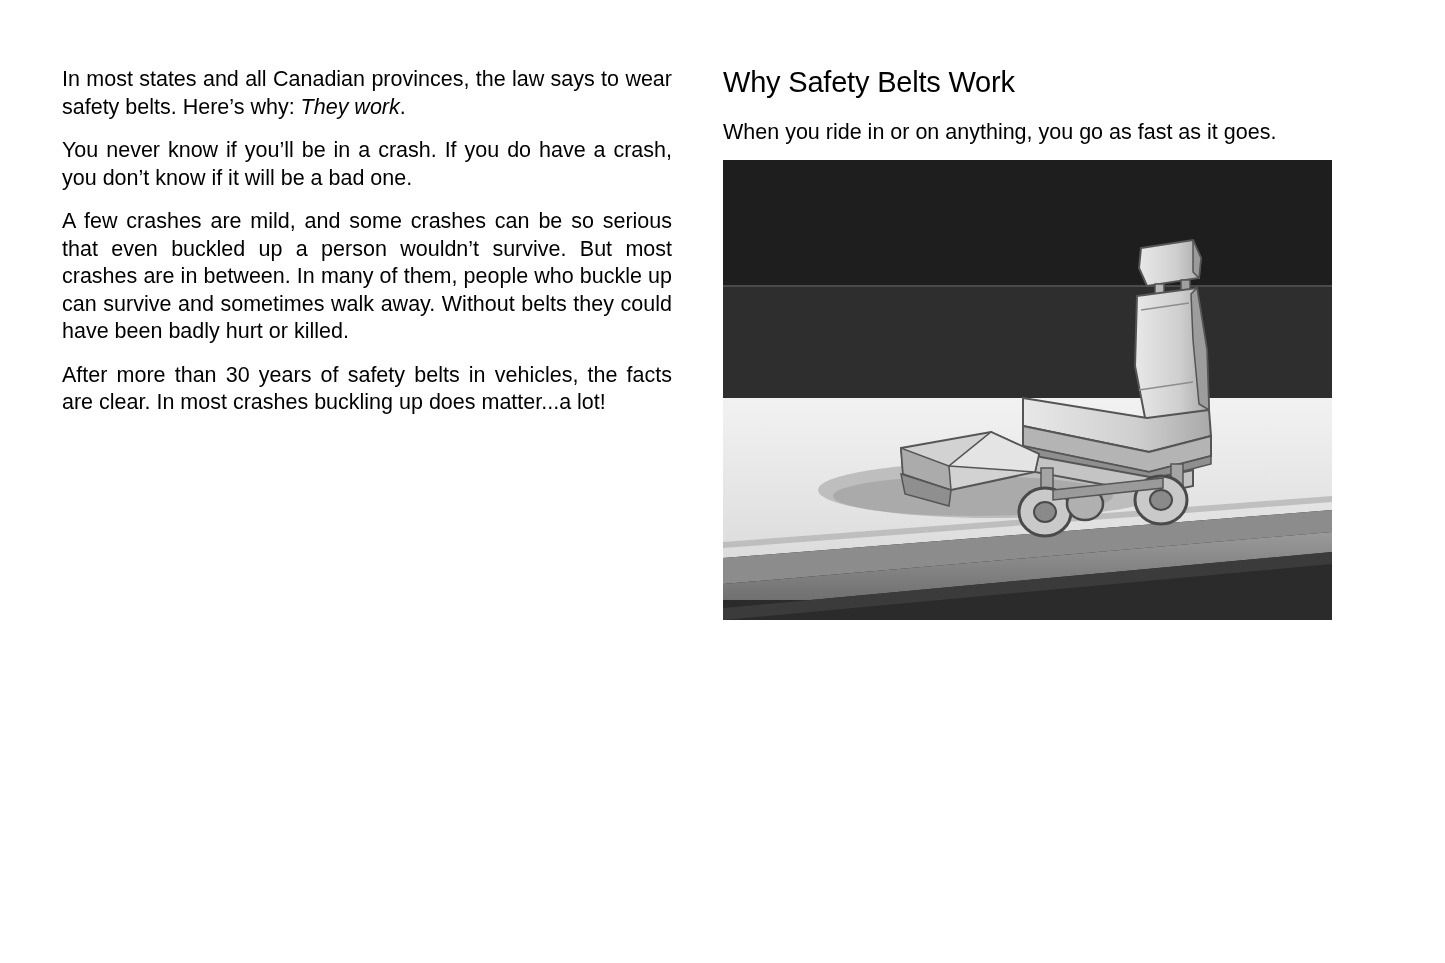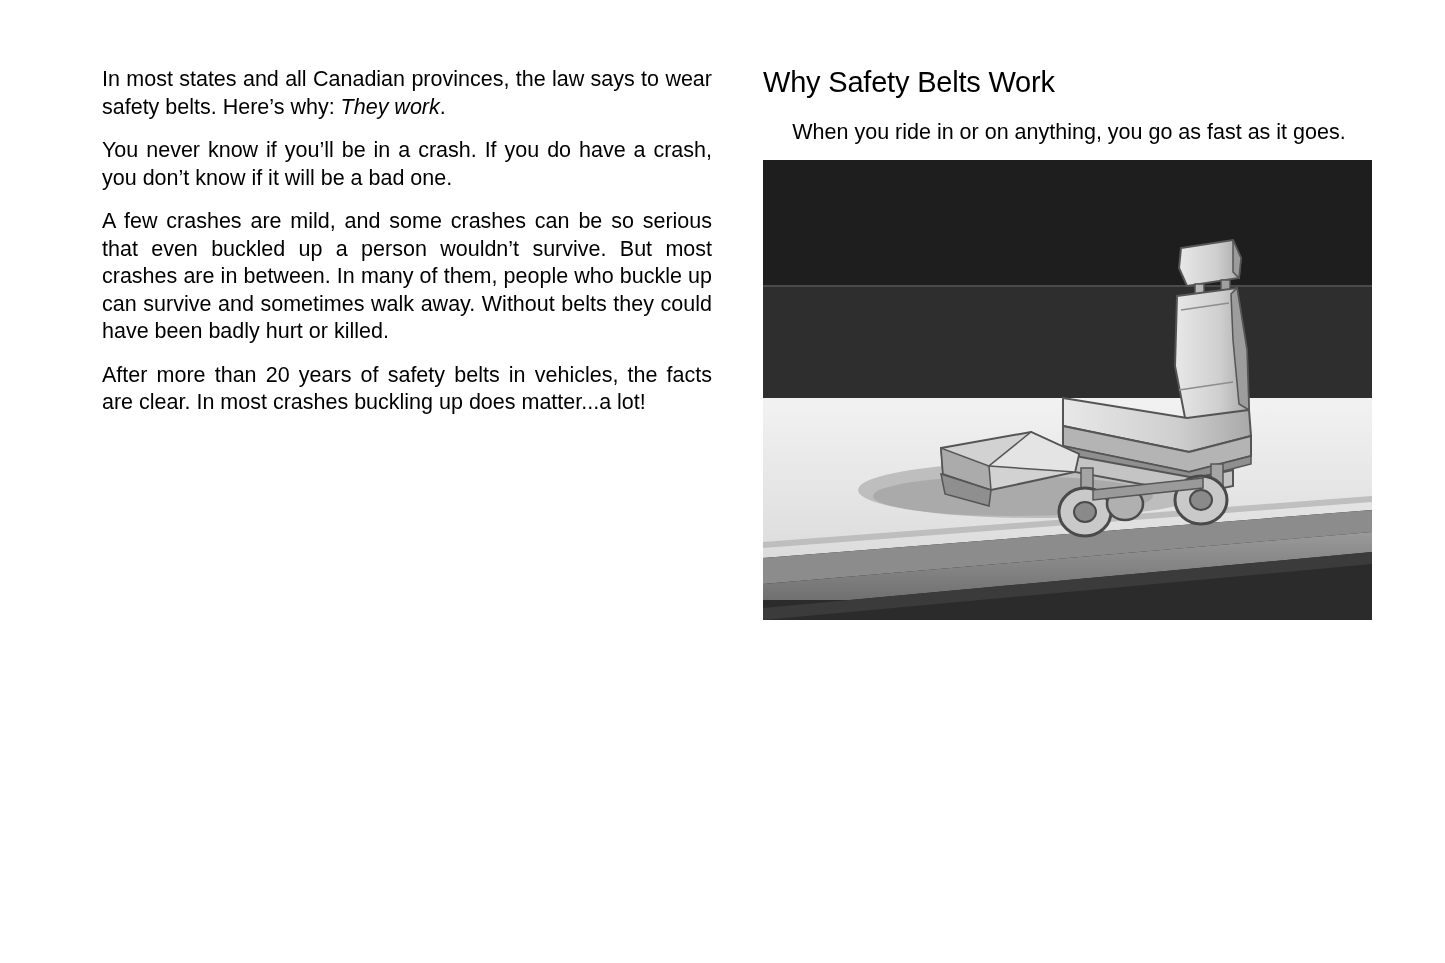--- a/index.html
+++ b/index.html
@@ -11,21 +11,20 @@
     width: 1445px;
     height: 963px;
     font-family: "Liberation Sans", sans-serif;
     color: #000000;
     position: relative;
     overflow: hidden;
   }
   .page {
     position: absolute;
     inset: 0;
-    margin-left: 40px;
   }
   .column {
     position: absolute;
     top: 66px;
   }
   .col-left {
     left: 62px;
     width: 610px;
   }
   .col-right {
@@ -45,21 +44,20 @@
   h2.section-heading {
     font-size: 29px;
     font-weight: normal;
     margin: 0 0 20px 0;
     letter-spacing: -0.2px;
   }
   .intro-line {
     font-size: 21.5px;
     line-height: 27.5px;
     margin: 0 0 13px 0;
-    text-align: center;
   }
   .figure {
     width: 609px;
     height: 460px;
     position: relative;
     overflow: hidden;
     background: #ffffff;
     margin: 0 0 18px 0;
   }
   .figure svg {
@@ -91,21 +89,21 @@
 
     <p class="body-text">
       <span>You never know if you’ll be in a crash. If you do have a crash, you don’t know if it will be a bad one.</span>
     </p>
 
     <p class="body-text">
       <span>A few crashes are mild, and some crashes can be so serious that even buckled up a person wouldn’t survive. But most crashes are in between. In many of them, people who buckle up can survive and sometimes walk away. Without belts they could have been badly hurt or killed.</span>
     </p>
 
     <p class="body-text">
-      <span>After more than 20 years of safety belts in vehicles, the facts are clear. In most crashes buckling up does matter...a lot!</span>
+      <span>After more than 30 years of safety belts in vehicles, the facts are clear. In most crashes buckling up does matter...a lot!</span>
     </p>
 
   </div>
 
   <div class="column col-right">
 
     <h2 class="section-heading">Why Safety Belts Work</h2>
 
     <p class="intro-line">When you ride in or on anything, you go as fast as it goes.</p>
 

